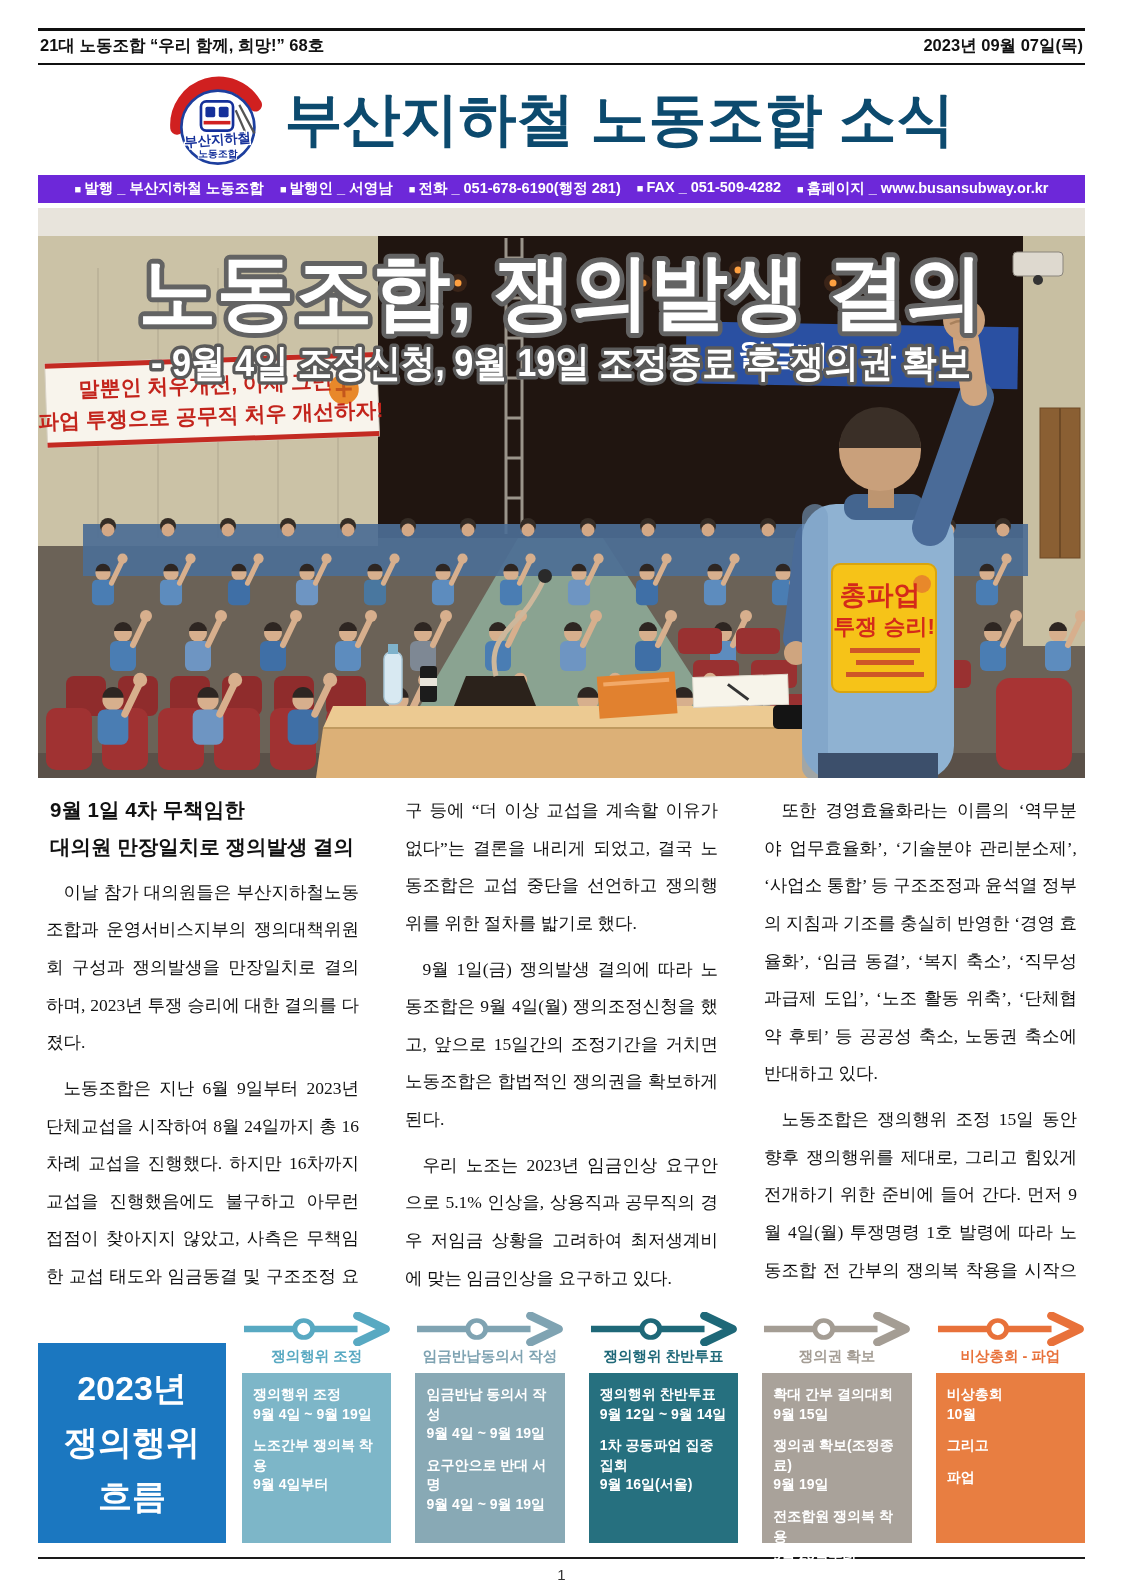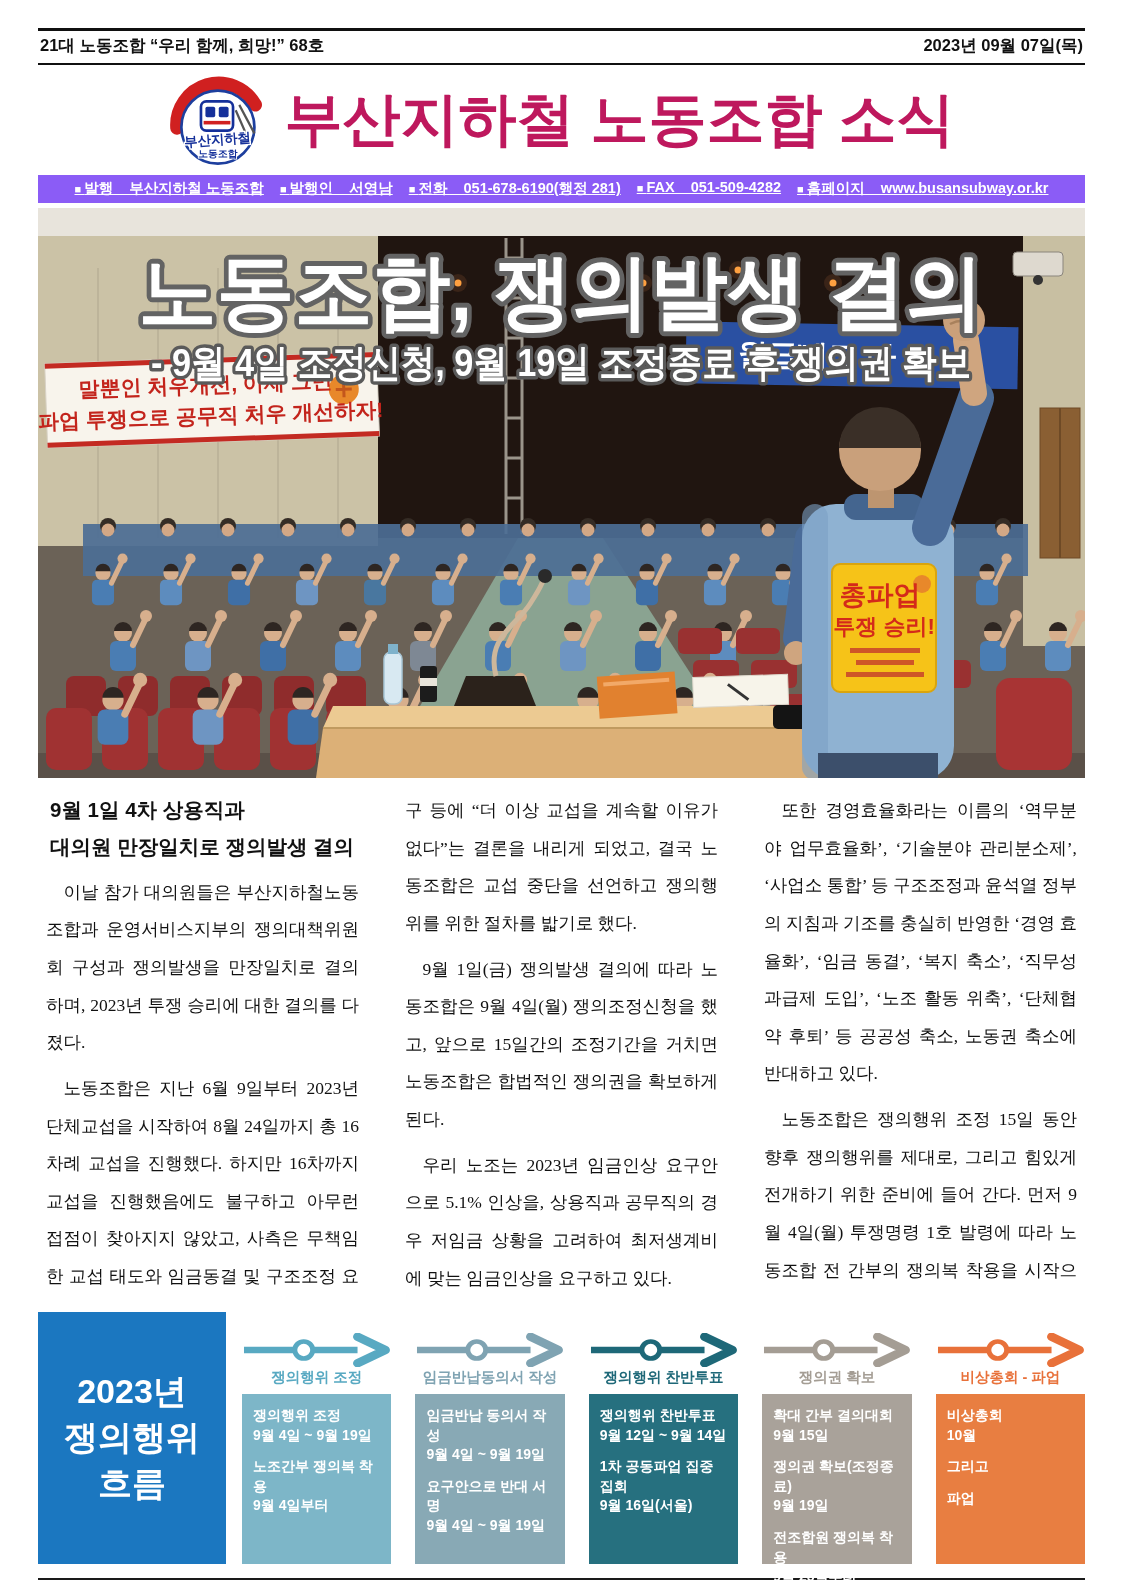--- a/index.html
+++ b/index.html
@@ -6,21 +6,21 @@
   body{width:1123px;font-family:"Liberation Sans",sans-serif;color:#111;}
   .page{padding:0 38px;}
 
   
   .topbar{margin-top:28px;border-top:3px solid #101010;border-bottom:2px solid #101010;
     display:flex;justify-content:space-between;align-items:center;padding:4px 2px 6px;
     font-weight:700;font-size:16.5px;}
 
   
   .masthead{display:flex;align-items:center;justify-content:center;gap:18px;padding:6px 0 6px;}
-  .masthead-title{font-size:58px;font-weight:900;letter-spacing:0px;white-space:nowrap;color:#be185d;}
+  .masthead-title{font-size:58px;font-weight:900;letter-spacing:0px;white-space:nowrap;color:#0c4a6e;}
   .logo{flex:none;}
 
   
   .infobar{color:#fff;text-align:center;font-size:14.5px;font-weight:600;
     padding:4px 0 5px;display:flex;justify-content:center;gap:16px;background:#2e7cc2;}
   .info-item::before{content:"■ ";font-size:11px;}
 
   
   .photo-wrap{margin-top:5px;}
   svg.photo{display:block;width:100%;height:570px;}
@@ -30,22 +30,22 @@
   .article{margin-top:14px;height:512px;overflow:hidden;column-count:3;column-gap:30px;
     font-family:"Liberation Serif",serif;font-size:17.5px;line-height:2.15;
     text-align:justify;word-break:break-all;}
   .article-heading{font-family:"Liberation Sans",sans-serif;font-weight:800;font-size:20.5px;
     line-height:1.8;text-align:left;word-break:keep-all;padding-left:12px;}
   .article-heading.second{}
   .article p{margin:8px;text-indent:1em;}
 
   
   .timeline{margin-top:8px;display:flex;gap:16px;align-items:flex-end;}
-  .tl-title{width:188px;height:252px;background:#1b77c0;color:#fff;flex:none;
-    display:flex;flex-direction:column;align-items:center;justify-content:center;gap:0;
+  .tl-title{width:188px;height:200px;background:#1b77c0;color:#fff;flex:none;
+    display:flex;flex-direction:column;align-items:center;justify-content:center;gap:8px;
     font-size:34px;font-weight:800;}
   .stages{flex:1;display:flex;gap:24px;}
   .stage{flex:1;display:flex;flex-direction:column;min-width:0;}
   .stage-arrow{width:100%;height:34px;color:var(--color,#888);display:block;}
   .stage-label{text-align:center;font-weight:800;font-size:14.5px;color:var(--color,#555);
     margin:1px 0 7px;white-space:nowrap;}
   .stage-box{background:var(--box_color,#999);color:#fff;height:170px;padding:12px 11px;
     box-sizing:border-box;display:flex;flex-direction:column;gap:12px;
     font-size:14px;font-weight:600;line-height:1.4;}
   .stage-item{white-space:pre-line;}
@@ -72,21 +72,21 @@
       <rect x="37" y="34" width="36" height="33" rx="6" fill="#ffffff" stroke="#15309a" stroke-width="3"></rect>
       <rect x="42" y="40" width="11" height="12" rx="2" fill="#15309a"></rect>
       <rect x="57" y="40" width="11" height="12" rx="2" fill="#15309a"></rect>
       <rect x="40" y="56" width="30" height="4" fill="#d02020"></rect>
       <text x="56" y="82" font-size="15" font-weight="900" fill="#15309a" text-anchor="middle" stroke="#ffffff" stroke-width="3" paint-order="stroke" transform="rotate(-4 56 82)">부산지하철</text>
       <text x="56" y="97" font-size="11" font-weight="900" fill="#15309a" text-anchor="middle" stroke="#ffffff" stroke-width="2" paint-order="stroke">노동조합</text>
     </svg>
     <div class="masthead-title">부산지하철 노동조합 소식</div>
   </div>
 
-  <div class="infobar" style="background: #8b5cf6; text-decoration: underline;">
+  <div class="infobar" style="background: #6d28d9;">
 
   <span class="info-item">발행 _ 부산지하철 노동조합</span>
       <span class="info-item">발행인 _ 서영남</span>
       <span class="info-item">전화 _ 051-678-6190(행정 281)</span>
       <span class="info-item">FAX _ 051-509-4282</span>
       <span class="info-item">홈페이지 _ www.busansubway.or.kr</span>
     </div>
 
   <div class="photo-wrap">
     <svg class="photo" viewBox="0 0 1047 570" preserveAspectRatio="none">
@@ -328,21 +328,21 @@
       </g>
 
       <g>
         <text x="523" y="112" text-anchor="middle" font-size="82" font-weight="900" fill="#ffffff" stroke="#636363" stroke-width="10" paint-order="stroke" stroke-linejoin="round" textLength="845" lengthAdjust="spacingAndGlyphs">노동조합, 쟁의발생 결의</text>
         <text x="523" y="168" text-anchor="middle" font-size="38" font-weight="800" fill="#ffffff" stroke="#5a5a5a" stroke-width="7" paint-order="stroke" stroke-linejoin="round" textLength="820" lengthAdjust="spacingAndGlyphs">- 9월 4일 조정신청, 9월 19일 조정종료 후 쟁의권 확보</text>
       </g>
     </svg>
   </div>
 
   <div class="article">
-    <div class="article-heading">9월 1일 4차 상용직과</div>
+    <div class="article-heading">9월 1일 4차 무책임한</div>
     <div class="article-heading second">대의원 만장일치로 쟁의발생 결의</div>
 
       <p>이날 참가 대의원들은 부산지하철노동조합과 운영서비스지부의 쟁의대책위원회 구성과 쟁의발생을 만장일치로 결의하며, 2023년 투쟁 승리에 대한 결의를 다졌다.</p>
       <p>노동조합은 지난 6월 9일부터 2023년 단체교섭을 시작하여 8월 24일까지 총 16차례 교섭을 진행했다. 하지만 16차까지 교섭을 진행했음에도 불구하고 아무런 접점이 찾아지지 않았고, 사측은 무책임한 교섭 태도와 임금동결 및 구조조정 요구 등에 “더 이상 교섭을 계속할 이유가 없다”는 결론을 내리게 되었고, 결국 노동조합은 교섭 중단을 선언하고 쟁의행위를 위한 절차를 밟기로 했다.</p>
       <p>9월 1일(금) 쟁의발생 결의에 따라 노동조합은 9월 4일(월) 쟁의조정신청을 했고, 앞으로 15일간의 조정기간을 거치면 노동조합은 합법적인 쟁의권을 확보하게 된다.</p>
       <p>우리 노조는 2023년 임금인상 요구안으로 5.1% 인상을, 상용직과 공무직의 경우 저임금 상황을 고려하여 최저생계비에 맞는 임금인상을 요구하고 있다.</p>
       <p>또한 경영효율화라는 이름의 ‘역무분야 업무효율화’, ‘기술분야 관리분소제’, ‘사업소 통합’ 등 구조조정과 윤석열 정부의 지침과 기조를 충실히 반영한 ‘경영 효율화’, ‘임금 동결’, ‘복지 축소’, ‘직무성과급제 도입’, ‘노조 활동 위축’, ‘단체협약 후퇴’ 등 공공성 축소, 노동권 축소에 반대하고 있다.</p>
       <p>노동조합은 쟁의행위 조정 15일 동안 향후 쟁의행위를 제대로, 그리고 힘있게 전개하기 위한 준비에 들어 간다. 먼저 9월 4일(월) 투쟁명령 1호 발령에 따라 노동조합 전 간부의 쟁의복 착용을 시작으로, 9월 4일(월)부터 19일(화)까지 전조합원 임금반납동의서 작성 및 직무성과급제 반대 서명을 한다. 이어서 9월 12일(화)부터 14일(목)까지 3일간 쟁의행위 찬반투표를 진행하고, 9월 15일(금)엔 확대 간부 결의대회로 결의를 다질 예정이다.</p>
     </div>
 

